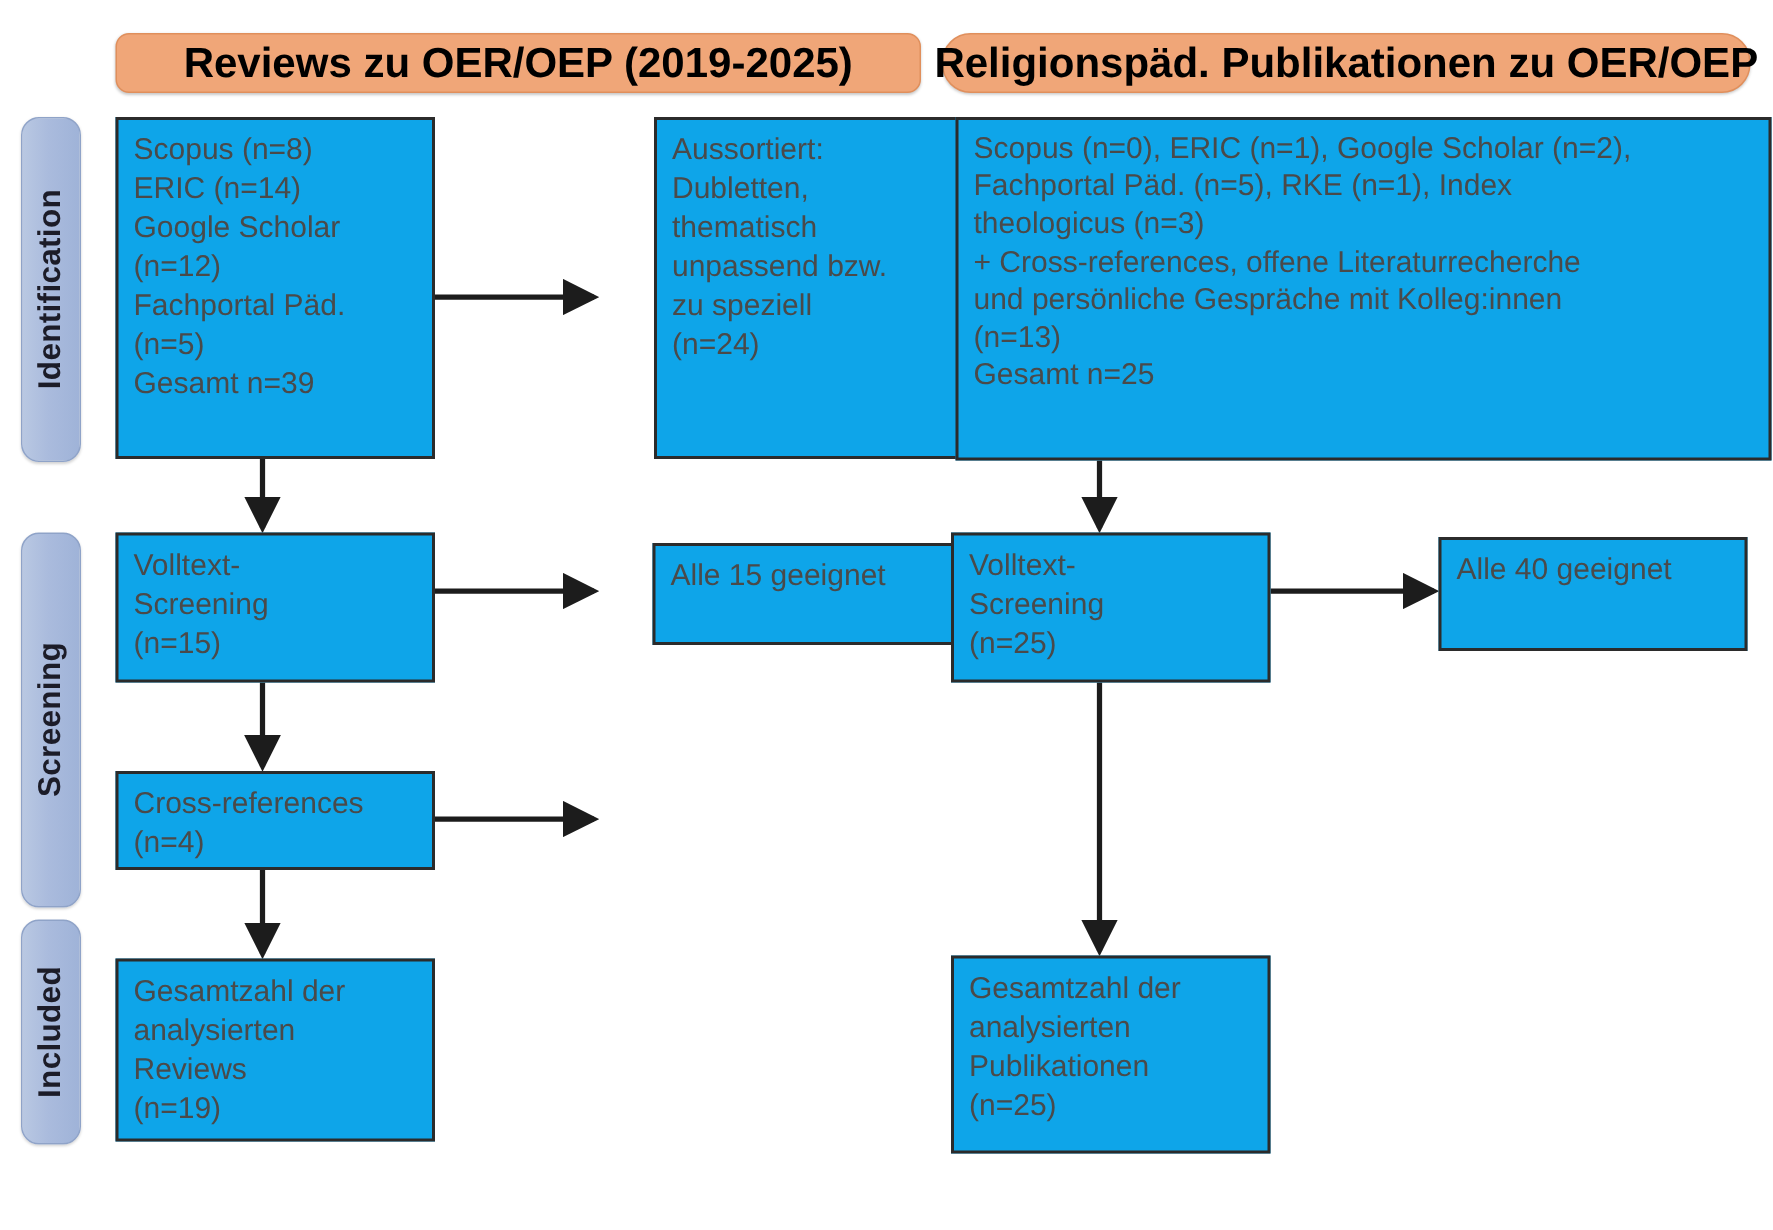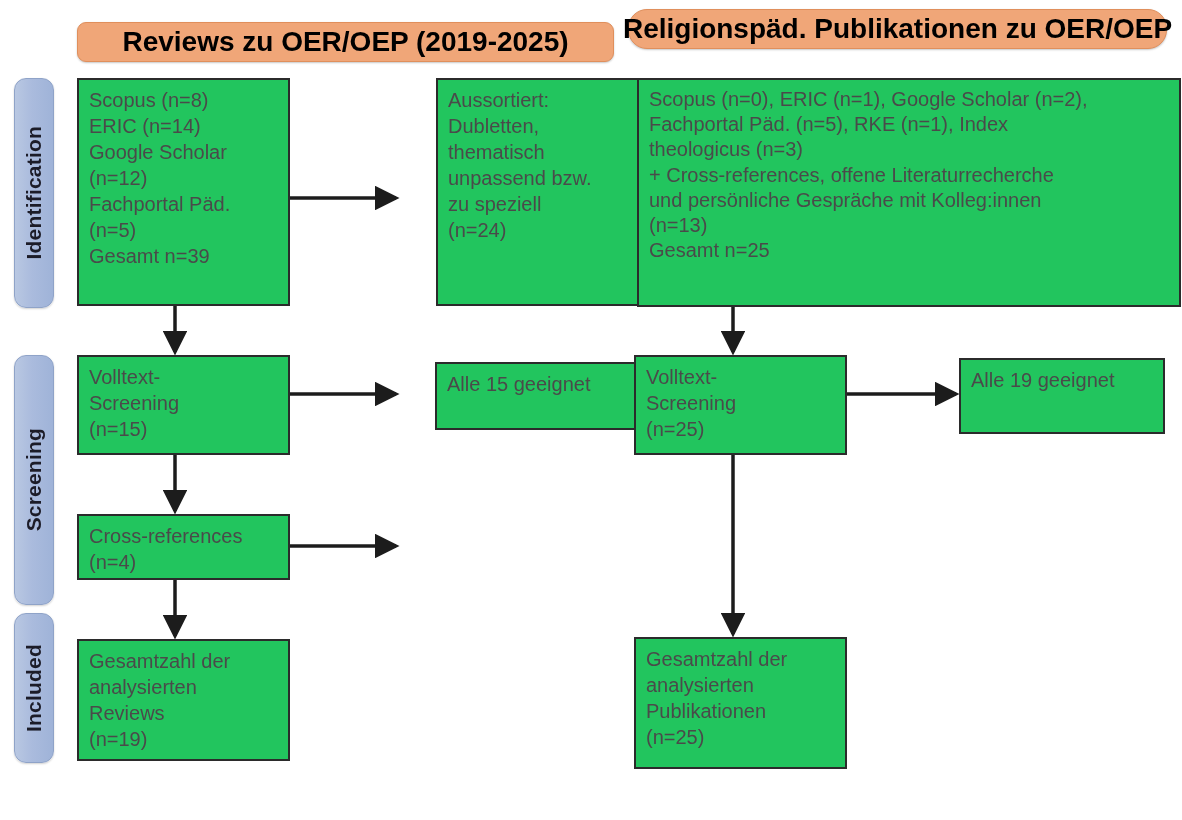--- a/index.html
+++ b/index.html
@@ -49,21 +49,21 @@
     justify-content: center;
     color: #000000;
     font-size: 28px;
     font-weight: 700;
     white-space: nowrap;
   }
 
   
   .flow-box {
     position: absolute;
-    background: #22c55e;
+    background: #0ea5e9;
     border: 2.5px solid #2b2b2b;
     box-sizing: border-box;
     padding: 7px 9px 4px 10px;
   }
   .flow-box .box-text {
     font-size: 20px;
     line-height: 1.30;
     color: #4a4a4a;
     white-space: pre-line;
     display: block;
@@ -84,21 +84,21 @@
 </style>
 </head>
 <body>
 
 <div id="canvas">
 
   <div class="col-header" style="left:77px; top:22px; width:535px; height:38px;">
     <span>Reviews zu OER/OEP (2019-2025)</span>
   </div>
 
-  <div class="col-header" style="left:628px; top:9px; width:537px; height:38px;border-radius:19px;">
+  <div class="col-header" style="left:628px; top:22px; width:537px; height:38px;border-radius:19px;">
     <span>Religionspäd. Publikationen zu OER/OEP</span>
   </div>
 
   <div class="stage-bar" style="left:14px; top:78px; width:38px; height:228px;">
     <span class="stage-text">Identification</span>
   </div>
 
   <div class="stage-bar" style="left:14px; top:355px; width:38px; height:248px;">
     <span class="stage-text">Screening</span>
   </div>
@@ -185,21 +185,21 @@
 Gesamt n=25</span>
   </div>
 
   <div class="flow-box" style="left:634px; top:355px; width:213px; height:100px;">
     <span class="box-text">Volltext-
 Screening
 (n=25)</span>
   </div>
 
   <div class="flow-box" style="left:959px; top:358px; width:206px; height:76px;">
-    <span class="box-text">Alle 19 geeignet</span>
+    <span class="box-text">Alle 40 geeignet</span>
   </div>
 
   <div class="flow-box" style="left:634px; top:637px; width:213px; height:132px;">
     <span class="box-text">Gesamtzahl der
 analysierten
 Publikationen
 (n=25)</span>
   </div>
 
 </div>

